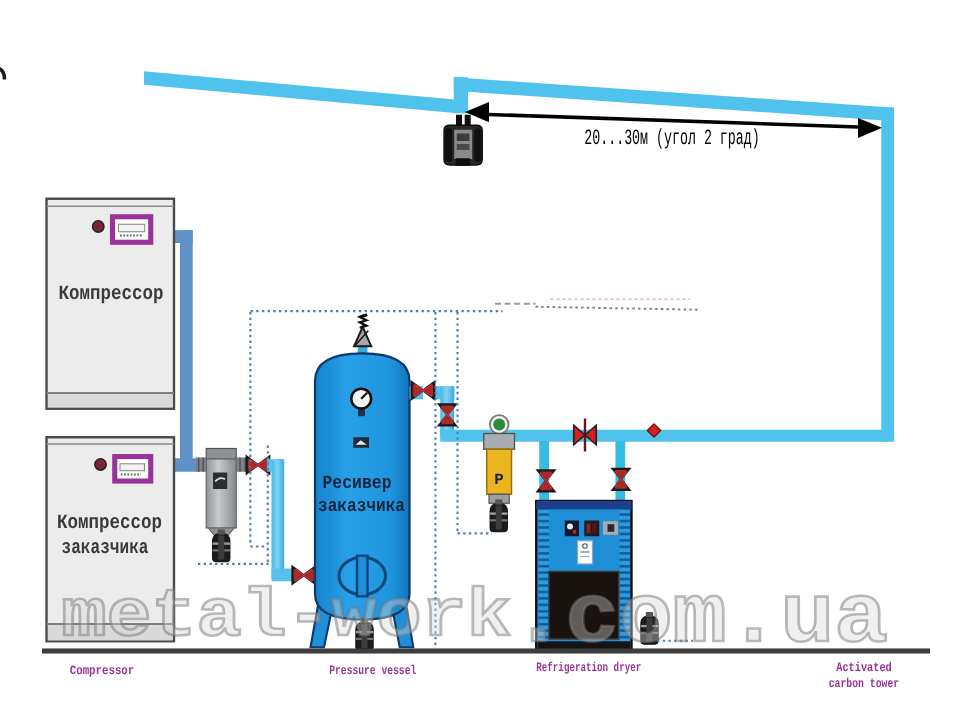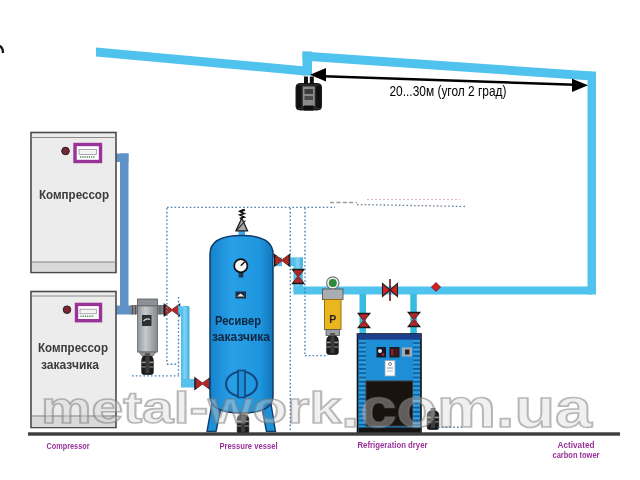--- a/index.html
+++ b/index.html
@@ -1,17 +1,17 @@
 <!DOCTYPE html>
 <html><head>
 <meta charset="utf-8">
 <style>
 html,body{margin:0;padding:0;background:#fff;}
 #page{position:relative;width:640px;height:480px;background:#fff;overflow:hidden;
-font-family:Liberation Sans, sans-serif;}
+font-family:Liberation Mono, monospace;}
 svg{position:absolute;left:0;top:0;}
 </style>
 </head>
 <body>
 <div id="page">
 <svg width="640" height="480" viewBox="0 0 640 480">
 <defs>
 <linearGradient id="skypipeV" x1="0" y1="0" x2="1" y2="0">
  <stop offset="0" stop-color="#49b7e8"></stop>
           <stop offset="0.45" stop-color="#7fd4f5"></stop>

